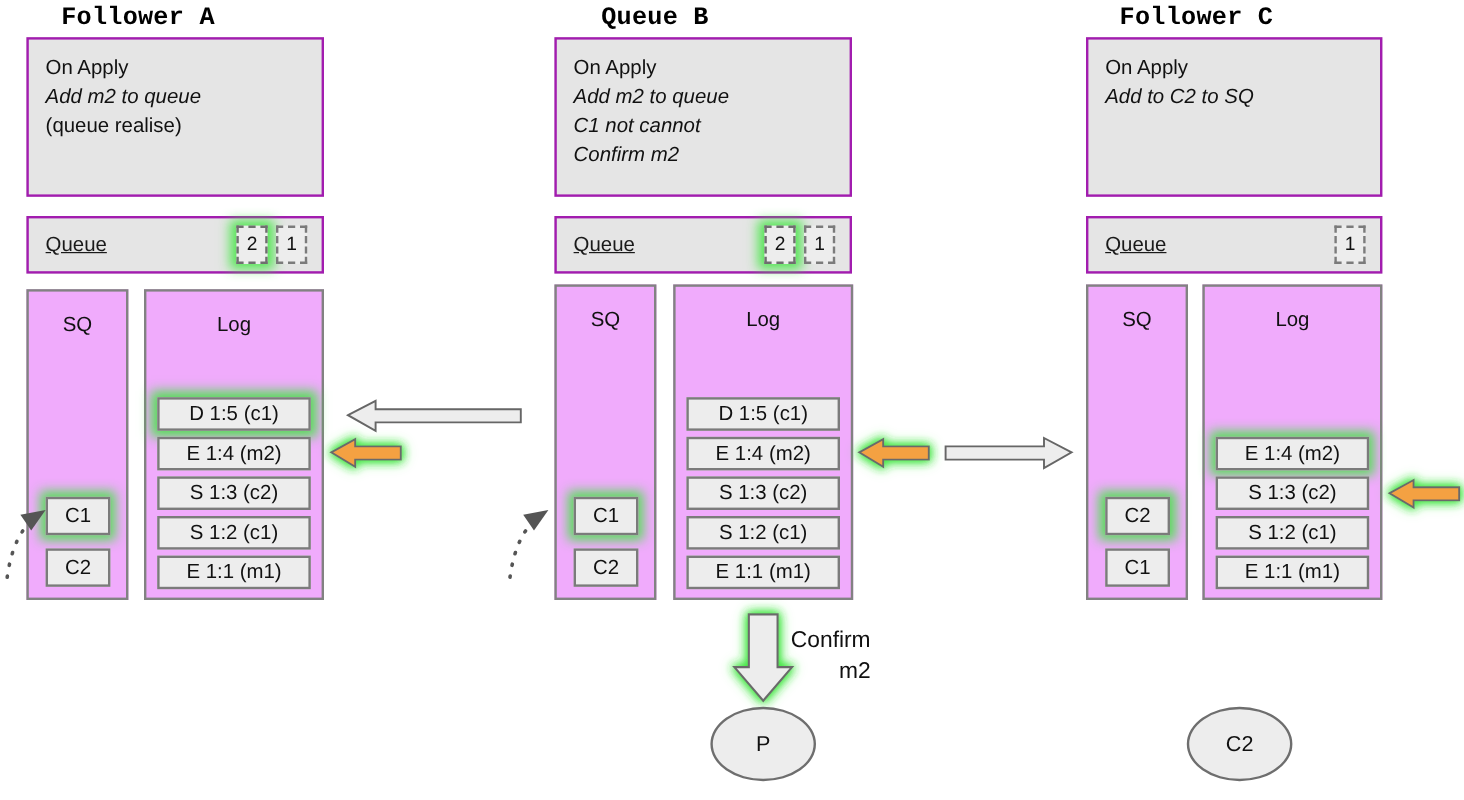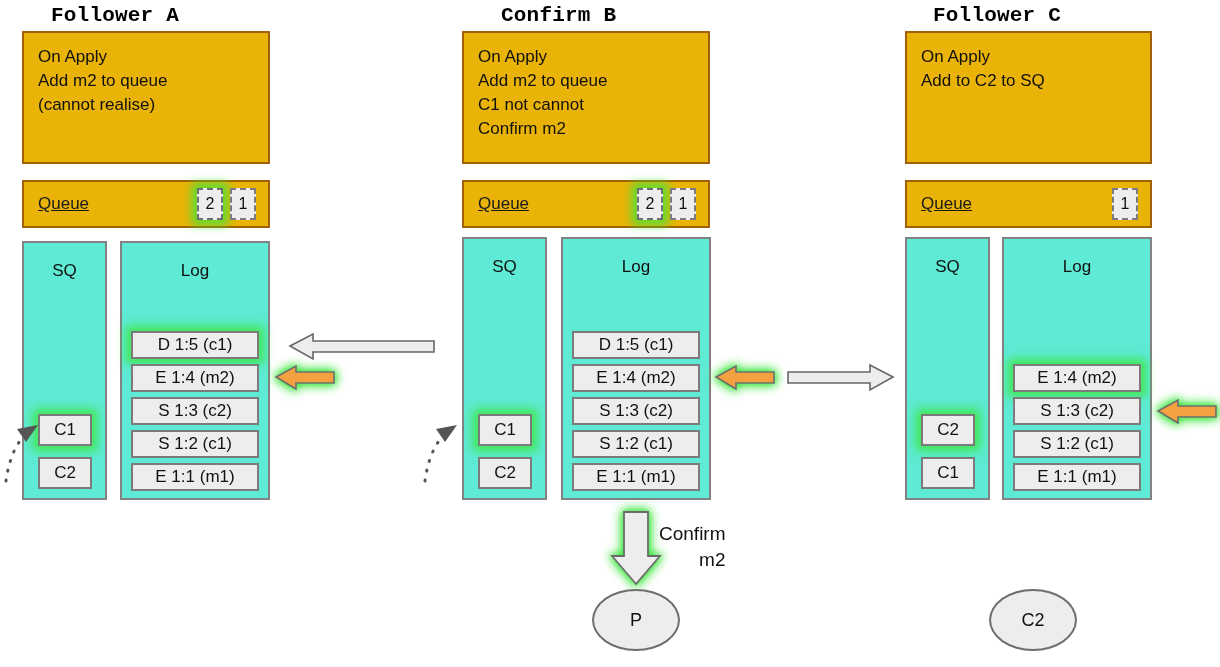--- a/index.html
+++ b/index.html
@@ -20,34 +20,34 @@
     position: absolute;
     font-size: 21px;
     font-weight: bold;
     color: #000;
     white-space: nowrap;
     letter-spacing: 0.2px;
     font-family: Liberation Mono, monospace;
   }
   .box {
     position: absolute;
-    background: #eab308;
-    border: 2px solid #a16207;
+    background: #e5e5e5;
+    border: 2px solid #a21caf;
     box-sizing: border-box;
   }
   .apply-box {
     padding: 12px 14px 0 14px;
   }
   .apply-line {
     font-size: 17px;
     line-height: 24px;
     white-space: nowrap;
     color: #111;
   }
-  .apply-line.ital { }
+  .apply-line.ital { font-style: italic; }
 
   .queue-box { display: flex; align-items: center; }
   .queue-label {
     position: absolute; left: 14px; top: 50%;
     transform: translateY(-50%);
     font-size: 17px;
     text-decoration: underline;
   }
   .queue-items {
     position: absolute; right: 12px; top: 50%;
@@ -62,21 +62,21 @@
     display: flex; align-items: center; justify-content: center;
     font-size: 16px;
     color: #111;
   }
   .qitem.glow {
     border-color: #6f6f6f;
     box-shadow: 0 0 9px 5px rgba(60,230,60,0.85);
   }
 
   
-  .col-box { position: absolute; background:#5eead4; border:2px solid #828282; box-sizing:border-box; }
+  .col-box { position: absolute; background:#f0abfc; border:2px solid #828282; box-sizing:border-box; }
   .col-head {
     position: absolute; top: 18px; left: 0; right: 0;
     text-align: center; font-size: 17px; color: #111;
   }
   .cell {
     position: absolute;
     background: #ededed;
     border: 2px solid #7b7b7b;
     box-sizing: border-box;
     display: flex; align-items: center; justify-content: center;
@@ -106,27 +106,27 @@
     color: #111;
     white-space: pre-line;
   }
 </style>
 </head>
 <body>
 
 <div class="stage">
 
   <div class="panel-title" style="left:51px; top:4px;">Follower A</div>
-  <div class="panel-title" style="left:501px; top:4px;">Confirm B</div>
+  <div class="panel-title" style="left:501px; top:4px;">Queue B</div>
   <div class="panel-title" style="left:933px; top:4px;">Follower C</div>
 
   <div class="box apply-box" style="left:22px; top:31px; width:248px; height:133px;">
     <div class="apply-line">On Apply</div>
     <div class="apply-line ital">Add m2 to queue</div>
-    <div class="apply-line">(cannot realise)</div>
+    <div class="apply-line">(queue realise)</div>
   </div>
 
   <div class="box queue-box" style="left:22px; top:180px; width:248px; height:48px;">
     <div class="queue-label">Queue</div>
     <div class="queue-items">
       <div class="qitem glow">2</div>
       <div class="qitem">1</div>
     </div>
   </div>
 

